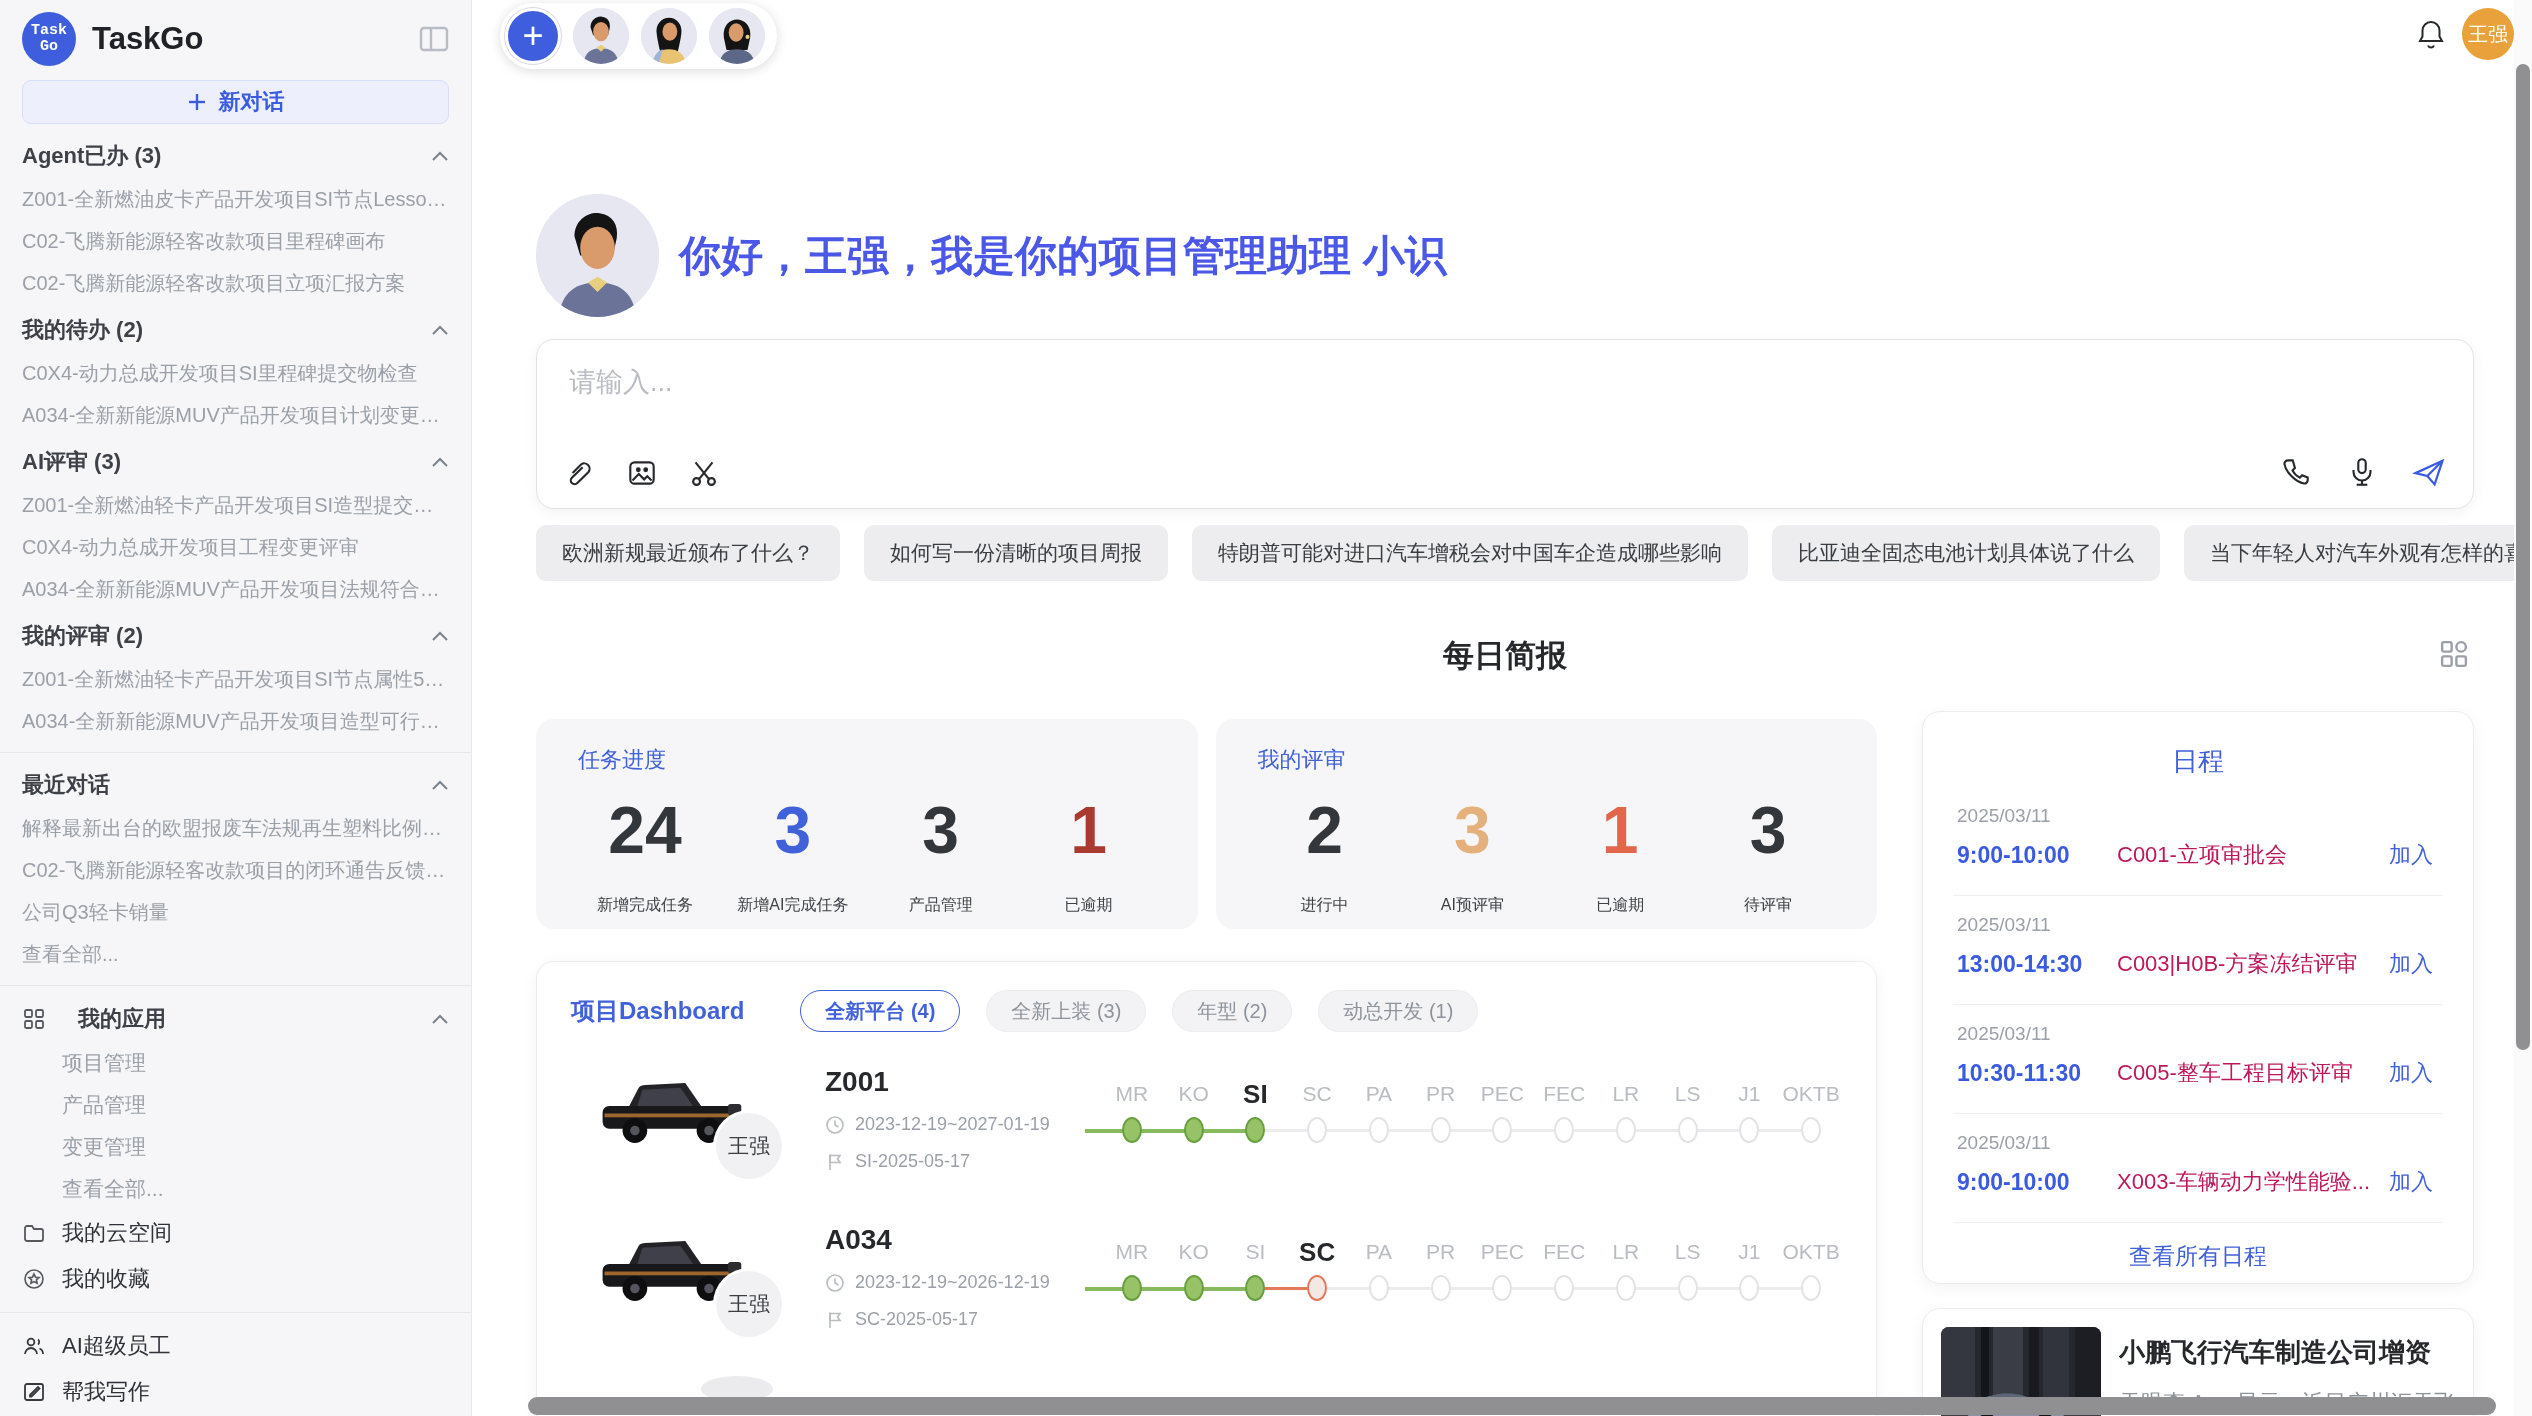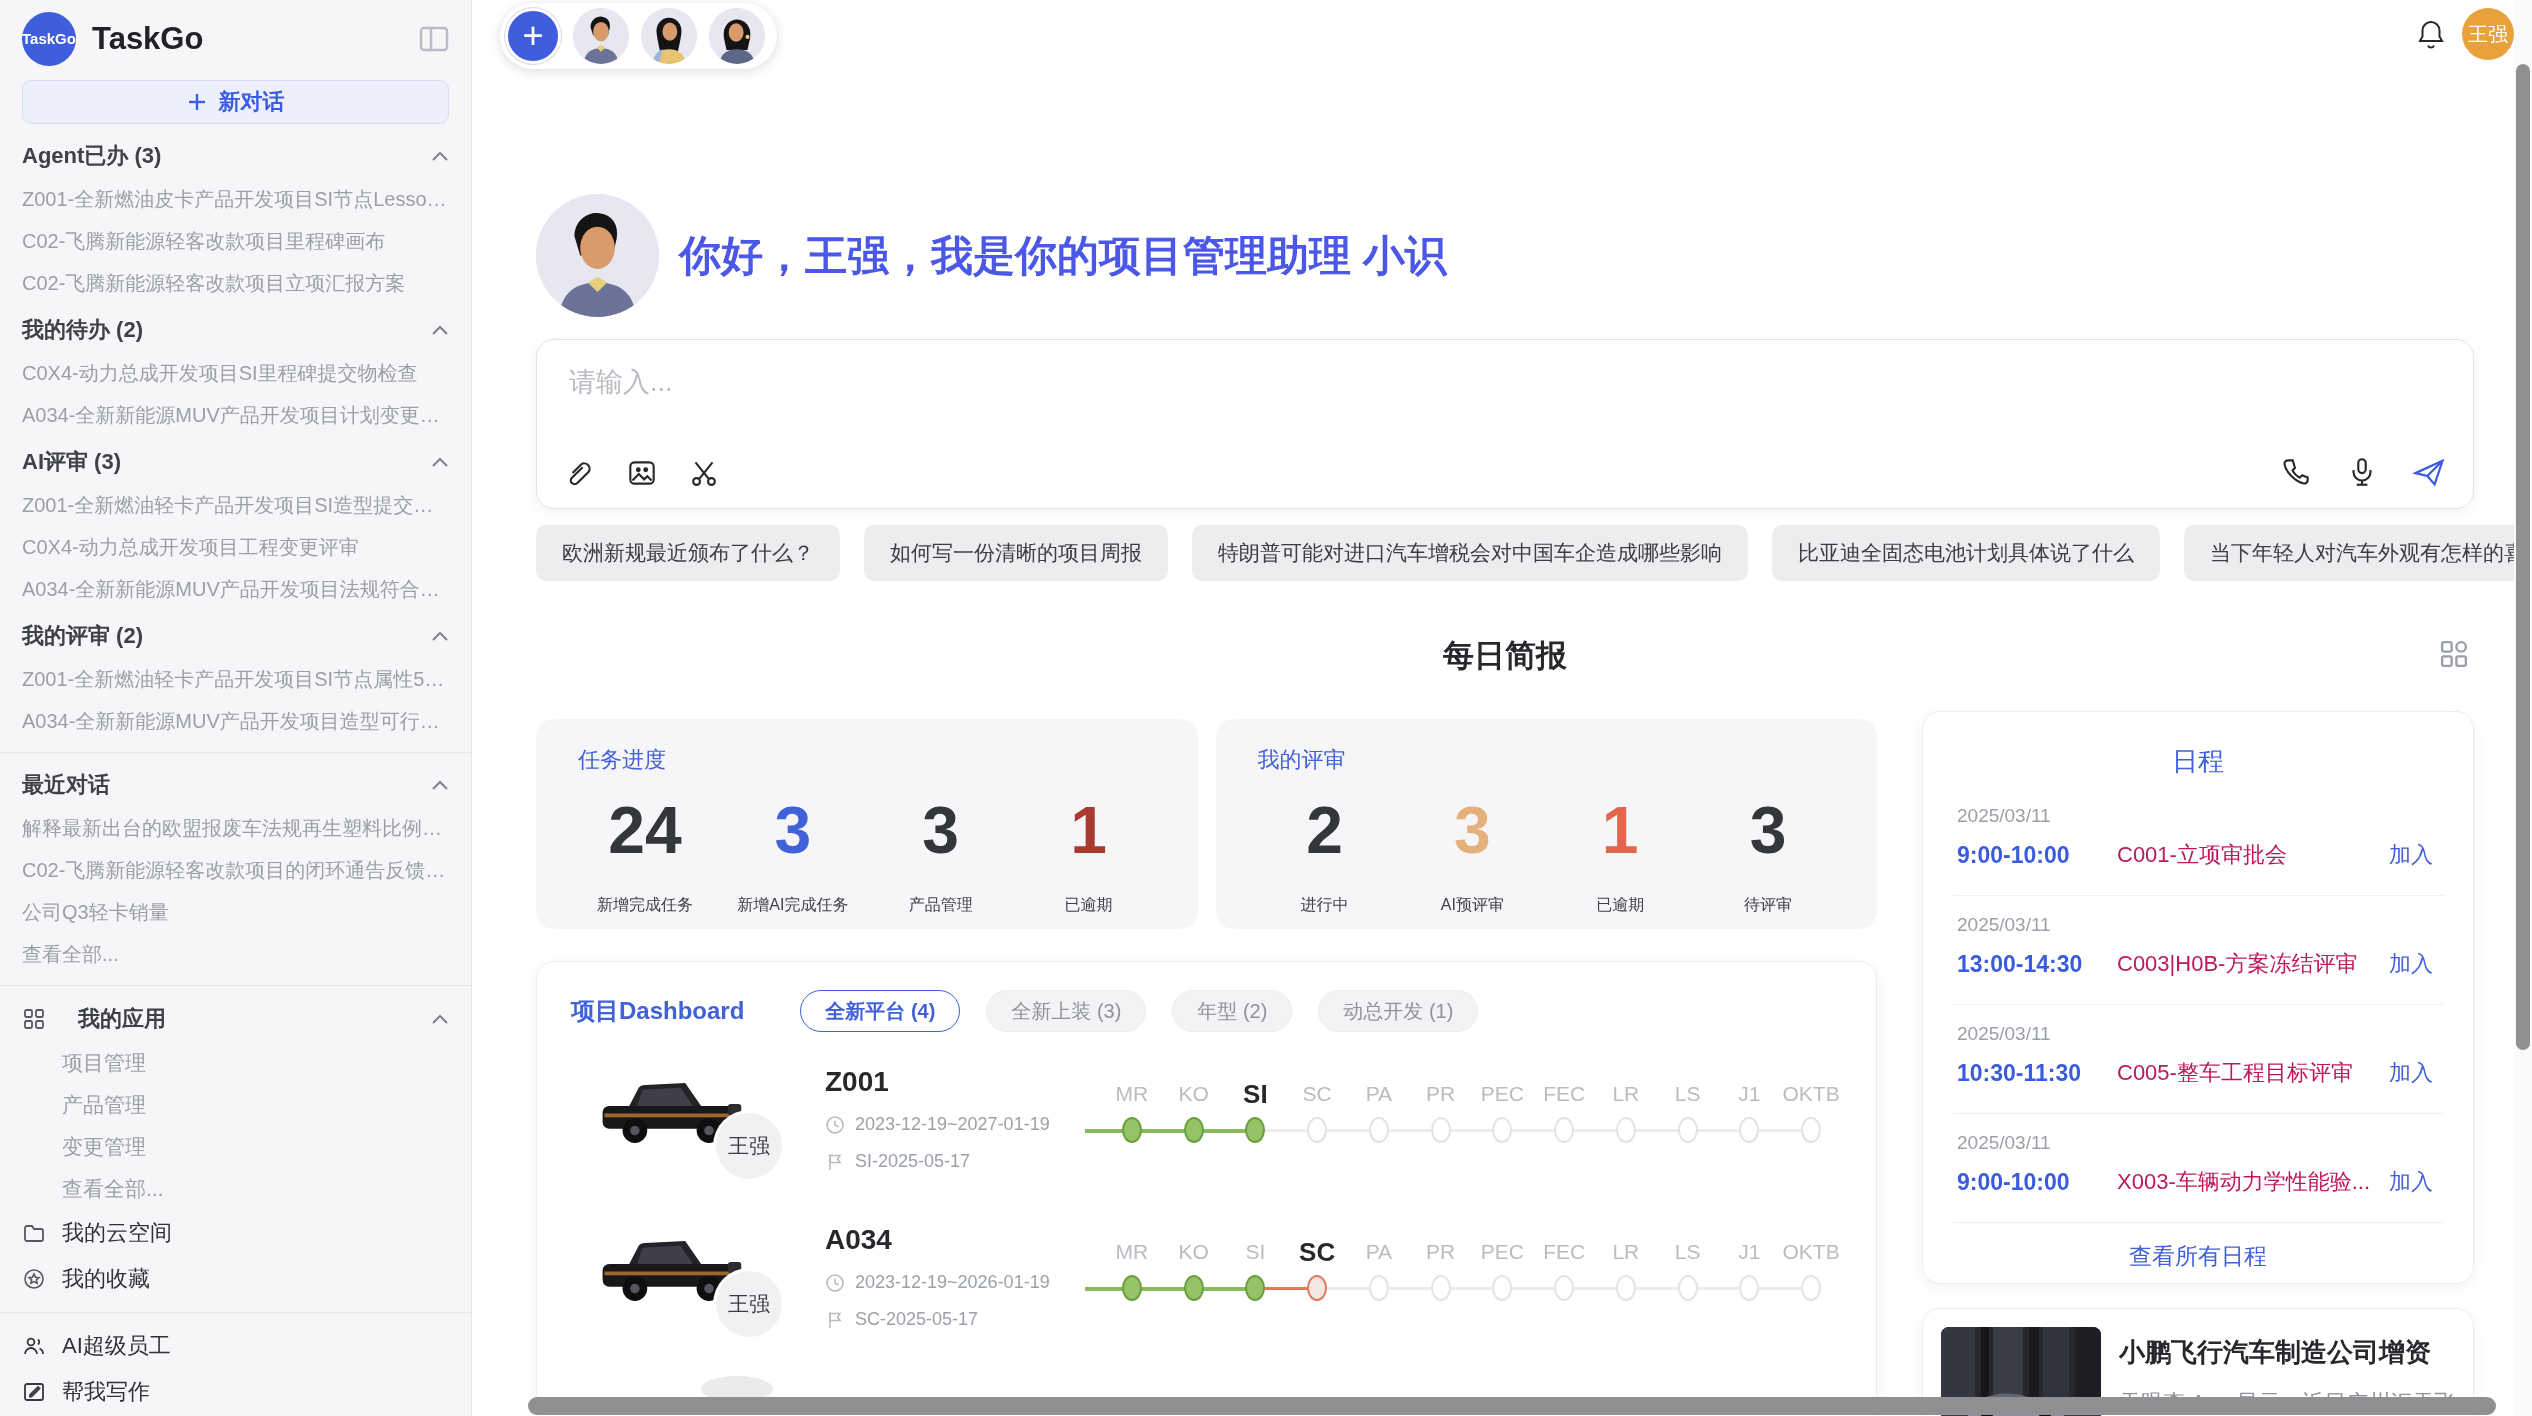--- a/index.html
+++ b/index.html
@@ -3,22 +3,22 @@
 <meta charset="utf-8">
 <style>
   html,body{margin:0;padding:0;background:#fff;}
   *{box-sizing:border-box;}
   .app{width:2532px;height:1416px;display:flex;overflow:hidden;position:relative;
        font-family:"Liberation Sans","DejaVu Sans",sans-serif;color:#26282c;}
 
   
   .sidebar{width:472px;flex:none;background:#f6f6f8;border-right:1px solid #e8e8ea;overflow:hidden;position:relative;}
   .sb-top{display:flex;align-items:center;gap:16px;padding:12px 22px 8px 22px;}
-  .logo-circle{width:54px;height:54px;border-radius:50%;background:#3f5ede;color:#fff;display:flex;flex-direction:row;
-               align-items:center;justify-content:center;font-size:15px;font-weight:700;line-height:1.1;flex:none;}
+  .logo-circle{width:54px;height:54px;border-radius:50%;background:#3f5ede;color:#fff;display:flex;flex-direction:column;
+               align-items:center;justify-content:center;font-size:15px;font-weight:700;line-height:1.1;flex:none;font-family:Liberation Mono, monospace;}
   .app-title{font-size:31px;font-weight:700;color:#202227;flex:1;}
   .icon-btn{background:none;border:none;padding:0;cursor:pointer;display:flex;align-items:center;justify-content:center;}
   .new-chat{margin:6px 22px 10px 22px;width:calc(100% - 44px);height:44px;border-radius:9px;background:#edf0fc;
             border:1px solid #d6ddf7;color:#3c5ce0;font-size:22px;font-weight:600;display:flex;align-items:center;
             justify-content:center;gap:12px;cursor:pointer;}
   .sb-section{padding:0 22px;}
   .sb-head{display:flex;justify-content:space-between;align-items:center;height:44px;margin-top:4px;cursor:pointer;}
   .sb-title{font-size:22px;font-weight:600;color:#3e4147;}
   .sb-item{height:42px;line-height:42px;font-size:20px;color:#9ba0a8;white-space:nowrap;overflow:hidden;
            text-overflow:ellipsis;cursor:pointer;}
@@ -655,21 +655,21 @@
                     </div>
                     <div class="owner">王强</div>
                   </div>
                   <div class="proj-info">
                     <div class="proj-code">A034</div>
                     <div class="proj-meta">
                       <svg width="20" height="20" viewBox="0 0 20 20" fill="none" stroke="#b9bcc1" stroke-width="1.6">
                         <circle cx="10" cy="10" r="8"></circle>
                         <polyline points="10,5.5 10,10 13.5,12"></polyline>
                       </svg>
-                      <span>2023-12-19~2026-01-19</span>
+                      <span>2023-12-19~2026-12-19</span>
                     </div>
                     <div class="proj-meta">
                       <svg width="20" height="20" viewBox="0 0 20 20" fill="none" stroke="#b9bcc1" stroke-width="1.6">
                         <line x1="5" y1="2.5" x2="5" y2="18"></line>
                         <path d="M5 3.5h10l-2.5 3.5L15 10.5H5z"></path>
                       </svg>
                       <span>SC-2025-05-17</span>
                     </div>
                   </div>
                   <div class="timeline">

